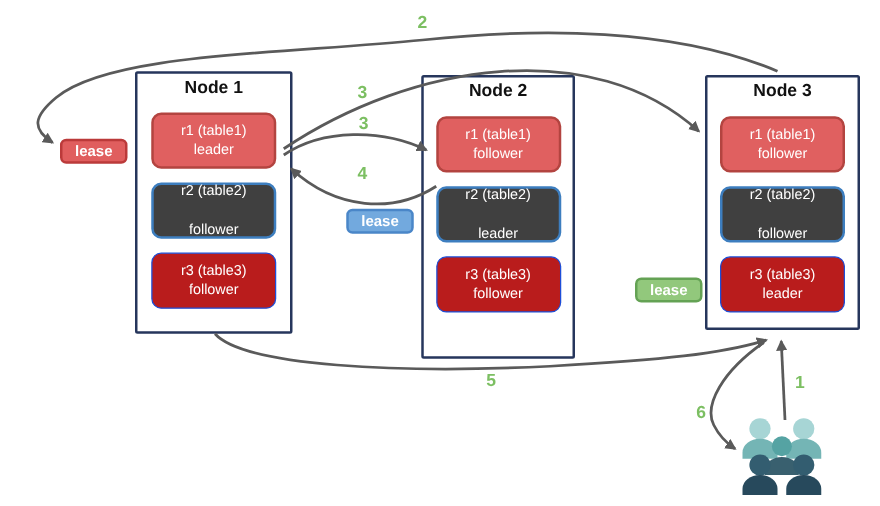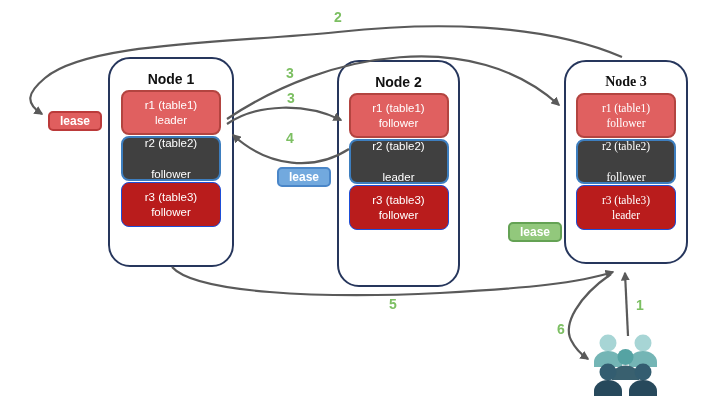--- a/index.html
+++ b/index.html
@@ -1,32 +1,32 @@
 <!DOCTYPE html>
 <html><head>
 <meta charset="utf-8">
 <style>
   html,body{margin:0;padding:0;background:#ffffff;}
   body{font-family:"Liberation Sans",sans-serif;}
   #stage{position:relative;width:704px;height:405px;background:#ffffff;overflow:hidden;}
 
   .node{
     position:absolute;box-sizing:border-box;
-    background:#ffffff;border:2px solid #26365c;border-radius:22px;
+    background:#ffffff;border:2px solid #26365c;border-radius:2px;
     display:flex;flex-direction:column;align-items:center;
-    padding-top:10px;
+    padding-top:0;
   }
   #node-1{left:108px;top:57px;width:126px;height:210px;}
   #node-2{left:337px;top:60px;width:123px;height:227px;}
-  #node-3{left:564px;top:60px;width:124px;height:204px;font-family:Liberation Serif, serif;}
+  #node-3{left:564px;top:60px;width:124px;height:204px;}
 
   .node-title{font-size:14px;font-weight:bold;color:#111111;height:20px;line-height:20px;}
 
   .block{
-    box-sizing:border-box;width:100px;height:45px;margin-top:1px;
+    box-sizing:border-box;width:100px;height:45px;margin-top:11px;
     border-radius:8px;display:flex;flex-direction:column;
     align-items:center;justify-content:center;
     color:#ffffff;font-size:11.5px;line-height:1.28;text-align:center;
   }
   .block.red{background:#e06060;border:2px solid #b34440;}
   .block.blue{background:#404040;border:2px solid #3d7ebf;gap:16px;}
   .block.green{background:#b91c1c;border:1px solid #1d4ed8;}
 
   .lease{
     position:absolute;box-sizing:border-box;height:20px;min-width:54px;

